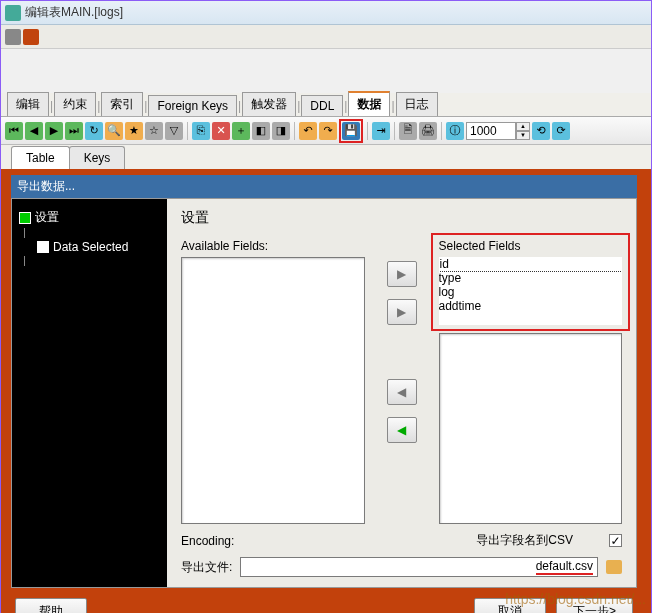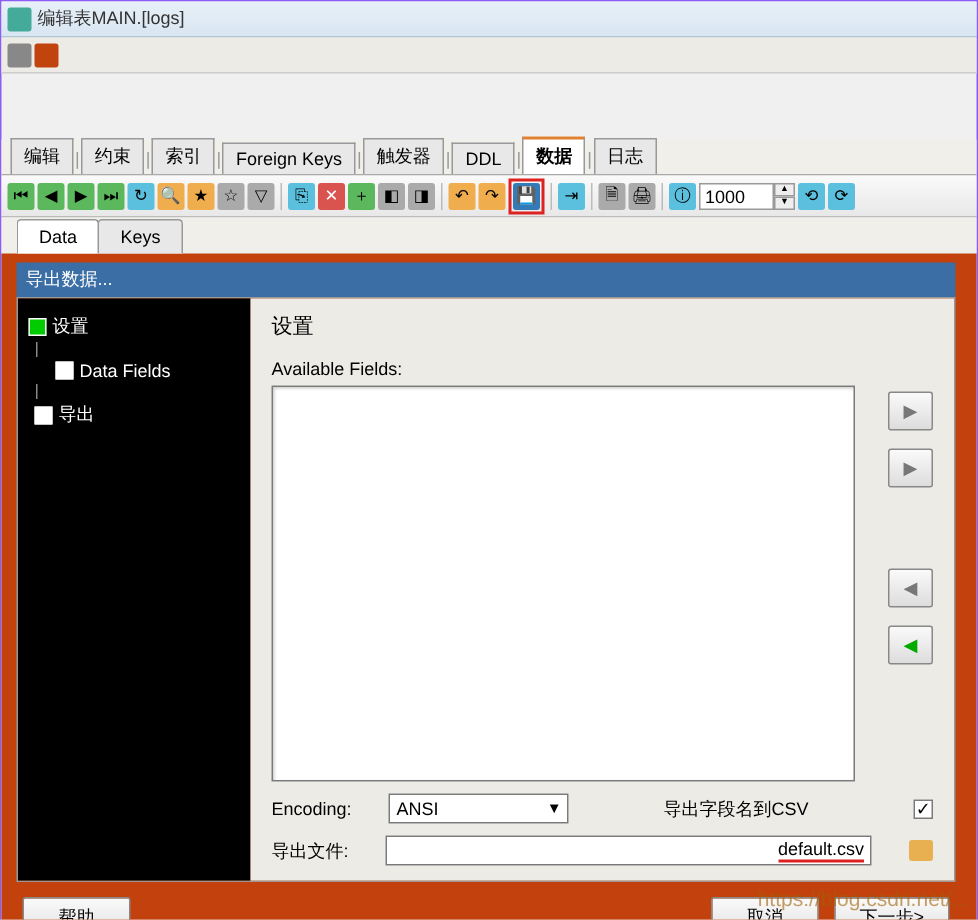--- a/index.html
+++ b/index.html
@@ -48,21 +48,21 @@
     .field-col { display: flex; flex-direction: column; flex: 1; }
     .field-label { font-size: 12px; margin-bottom: 4px; }
     .list-box { flex: 1; background: #fff; border: 1px solid #7a7a7a; box-shadow: inset 1px 1px 2px rgba(0,0,0,0.2); overflow: hidden; }
     .btn-col { display: flex; flex-direction: column; gap: 12px; justify-content: flex-start; padding-top: 22px; }
     .arrow-btn { width: 30px; height: 26px; border: 1px solid #888; background: linear-gradient(#fafafa,#ddd); display: flex; align-items: center; justify-content: center; cursor: pointer; border-radius: 2px; }
     .arrow-gray { color: #777; }
     .arrow-green { color: #0a0; }
     .selected-highlight { border: 2px solid #d22; padding: 4px 6px; margin: -6px -8px 2px -8px; }
     .selected-items { font-family: Arial; font-size: 11px; line-height: 14px; }
     .sel-first { border: 1px dotted #333; display: block; margin: -1px; padding: 0 1px; }
-    .bottom-row { display: flex; align-items: center; gap: 25px; margin-top: 8px; justify-content: flex-end; }
+    .bottom-row { display: flex; align-items: center; gap: 8px; margin-top: 8px; justify-content: flex-end; }
     .combo { border: 1px solid #7a7a7a; background: #fff; height: 20px; width: 120px; padding: 0 4px; display: flex; align-items: center; justify-content: space-between; cursor: pointer; }
     .combo-arrow { font-size: 10px; }
     .text-field { border: 1px solid #7a7a7a; background: #fff; height: 20px; flex: 1; padding: 0 4px; display: flex; align-items: center; position: relative; }
     .folder-icon { width: 16px; height: 14px; background: #e8b050; border-radius: 2px; cursor: pointer; }
     .red-underline { border-bottom: 2px solid #d22; display: inline-block; }
     .checkbox { width: 13px; height: 13px; border: 1px solid #7a7a7a; background: #fff; cursor: pointer; display: flex; align-items: center; justify-content: center; }
     .button-bar { display: flex; justify-content: space-between; padding: 10px 4px 4px; }
     .dlg-btn { padding: 4px 16px; border: 1px solid #888; background: linear-gradient(#fafafa,#e0e0e0); cursor: pointer; border-radius: 2px; min-width: 72px; text-align: center; }
     .watermark { position: absolute; bottom: 6px; right: 6px; color: #a16207; font-size: 14px; opacity: 0.6; pointer-events: none; }
   </style>
@@ -133,43 +133,39 @@
       <div class="spin-btns">
         <div class="spin-btn">▲</div>
         <div class="spin-btn">▼</div>
       </div>
     </div>
     <div class="tb-icon tb-blue">⟲</div>
     <div class="tb-icon tb-blue">⟳</div>
   </div>
 
   <div class="sub-tabs">
-    <div class="sub-tab active">Data</div>
+    <div class="sub-tab active">Table</div>
     <div class="sub-tab">Keys</div>
   </div>
 
   <div class="content">
     <div class="export-title">导出数据...</div>
 
     <div class="main-area">
       <div class="sidebar">
         <div class="tree-item">
           <div class="tree-box green"></div>
           <span>设置</span>
         </div>
         <div class="tree-line"></div>
         <div class="tree-item" style="padding-left:22px">
           <div class="tree-box white"></div>
-          <span>Data Fields</span>
+          <span>Data Selected</span>
         </div>
         <div class="tree-line"></div>
-        <div class="tree-item" style="padding-left:8px">
-          <div class="tree-box white"></div>
-          <span>导出</span>
-        </div>
       </div>
 
       <div class="right-panel">
         <div class="panel-title">设置</div>
 
         <div class="fields-area">
           <div class="field-col">
             <div class="field-label">Available Fields:</div>
             <div class="list-box"></div>
           </div>
@@ -183,28 +179,38 @@
               </div>
             <div style="height:30px"></div>
             <div class="arrow-btn">
                 <span class="arrow-gray">◀</span>
               </div>
             <div class="arrow-btn">
                 <span class="arrow-green">◀</span>
               </div>
           </div>
 
+          <div class="field-col">
+            <div class="selected-highlight">
+              <div class="field-label">Selected Fields</div>
+              <div class="list-box" style="height:68px; border:none; box-shadow:none;">
+                <div class="selected-items">
+                  <span class="sel-first">id</span>
+                  <div>type</div>
+                  <div>log</div>
+                  <div>addtime</div>
+                </div>
+              </div>
+            </div>
+            <div class="list-box" style="flex:1"></div>
+          </div>
         </div>
 
         <div class="bottom-row">
           <span>Encoding:</span>
-          <div class="combo">
-            <span>ANSI</span>
-            <span class="combo-arrow">▼</span>
-          </div>
           <div style="flex:1"></div>
           <span>导出字段名到CSV</span>
           <div style="width:20px"></div>
           <div class="checkbox">
               <span>✓</span>
             </div>
         </div>
 
         <div class="bottom-row">
           <span>导出文件:</span>

